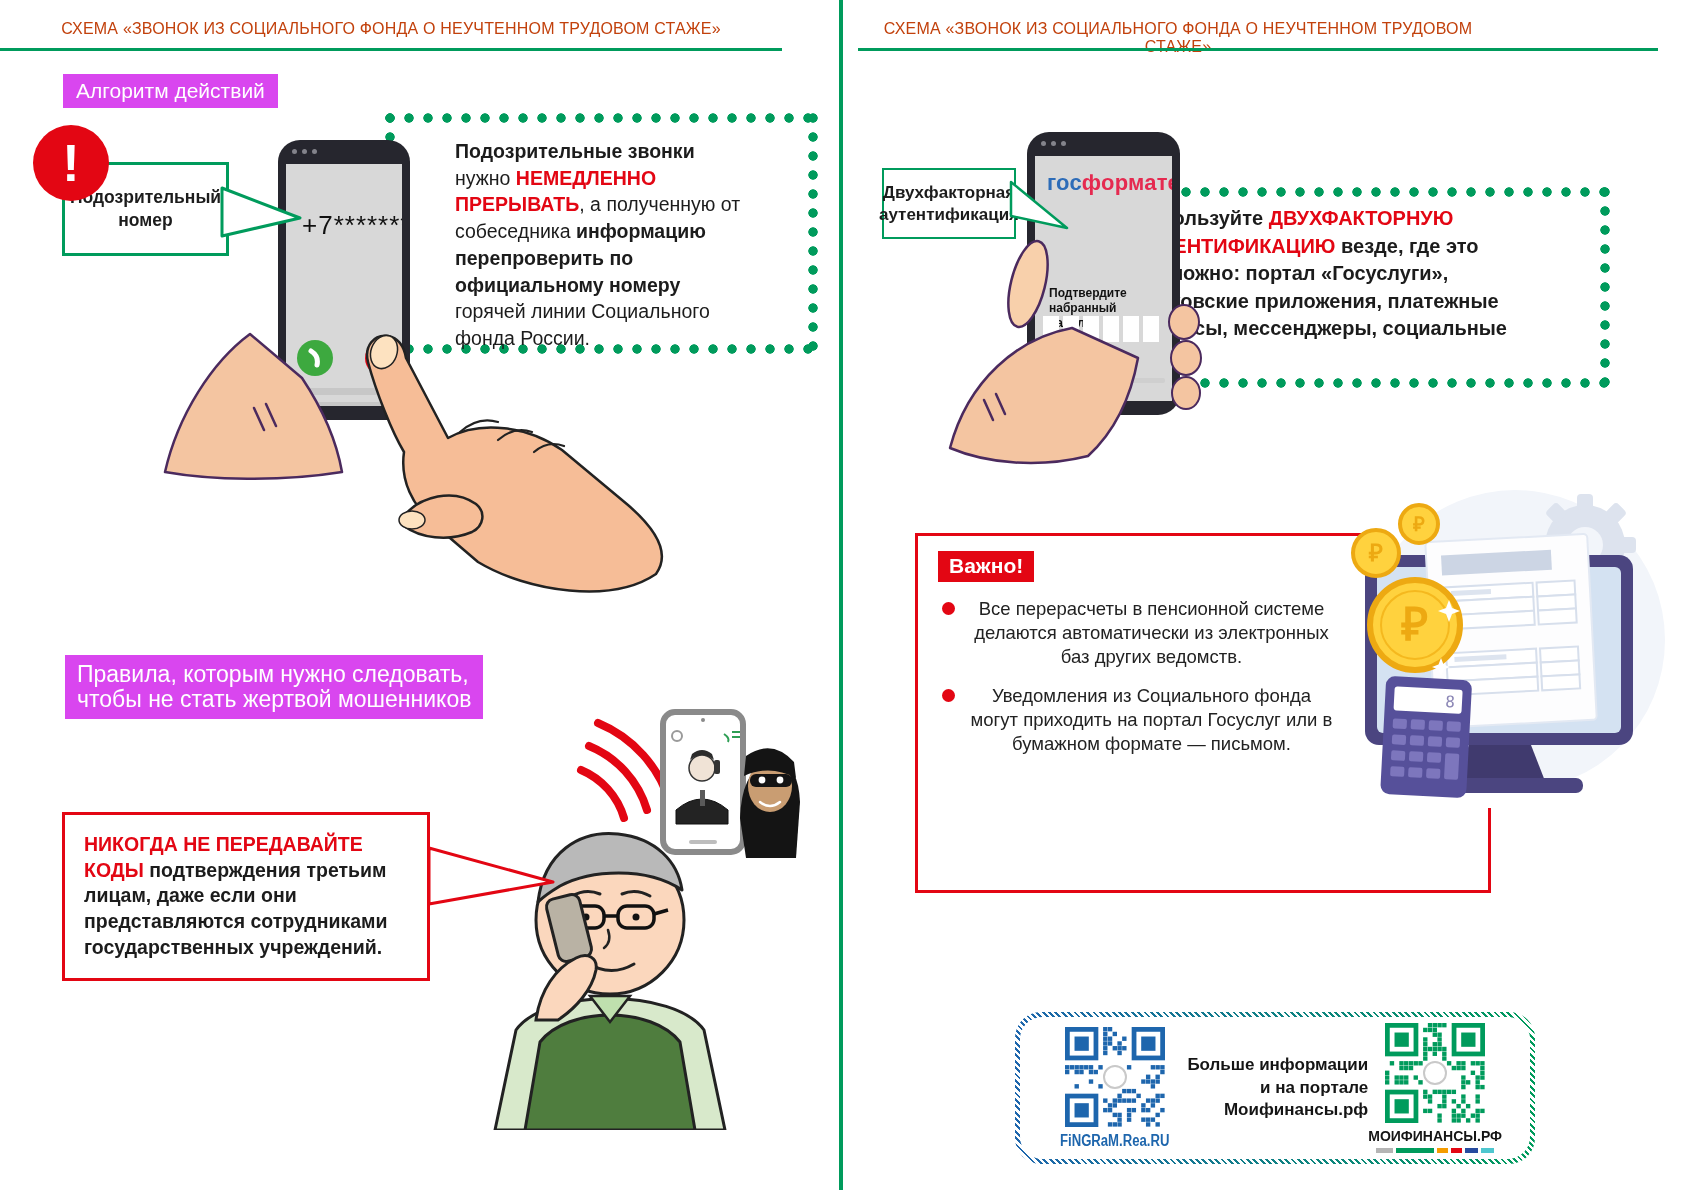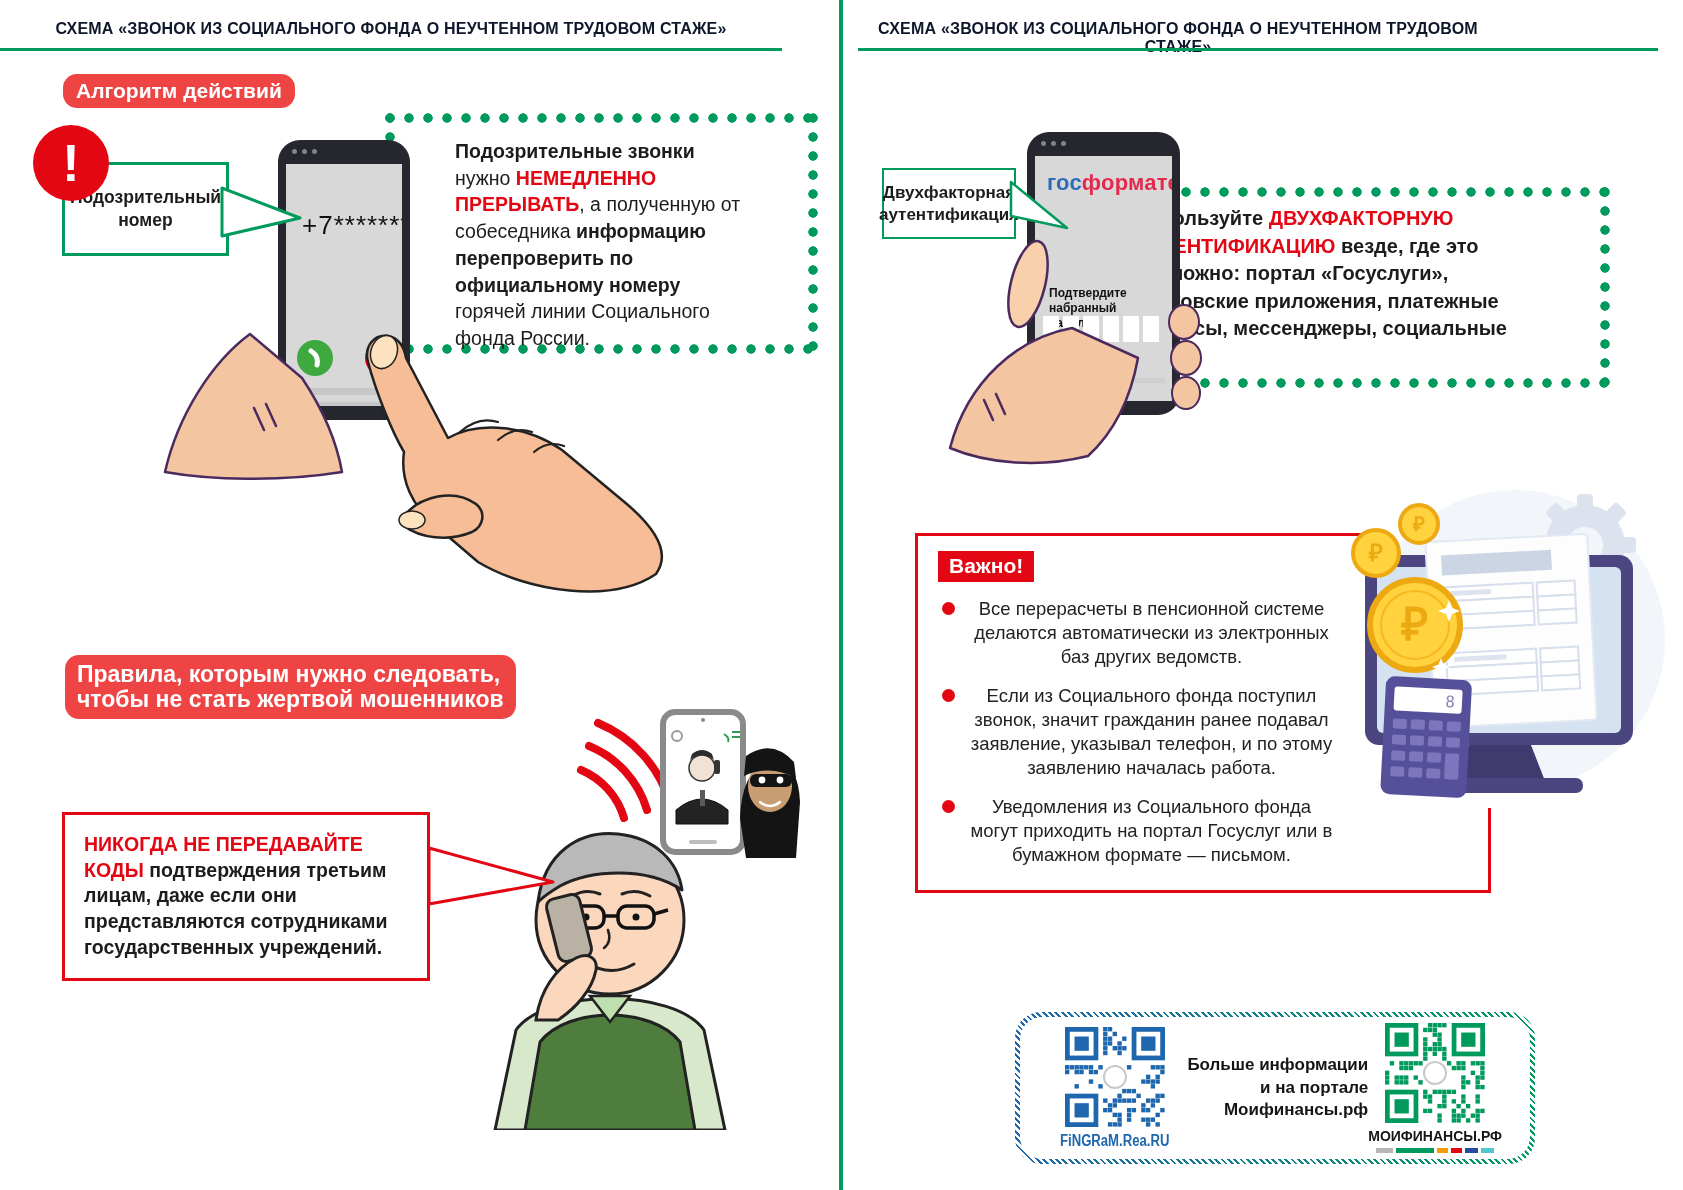--- a/index.html
+++ b/index.html
@@ -1,25 +1,25 @@
 <!DOCTYPE html>
 <html lang="ru"><head>
 <meta charset="utf-8">
 <style>
   html,body{margin:0;padding:0;background:#fff;}
   .page{position:relative;width:1683px;height:1190px;background:#fff;overflow:hidden;
         font-family:"Liberation Sans",sans-serif;color:#1c1c1c;}
   .abs{position:absolute;}
   
-  .panel-header{position:absolute;top:20px;font-weight:700;font-size:16px;color:#0f172a;
+  .panel-header{position:absolute;top:20px;font-weight:400;font-size:16px;color:#c2410c;
                 letter-spacing:.2px;text-align:center;z-index:2;}
   .header-rule{position:absolute;height:3px;background:#009b5c;z-index:2;}
   .divider{position:absolute;left:839px;top:0;width:4px;height:1190px;background:#009b5c;z-index:4;}
   
-  .green-badge{position:absolute;background:#ef4444;color:#fff;font-weight:700;z-index:3;border-radius:14px;}
+  .green-badge{position:absolute;background:#d946ef;color:#fff;font-weight:400;z-index:3;}
   
   .dot-h{position:absolute;height:10px;z-index:1;background-repeat:repeat-x;background-size:19px 10px;
          background-image:radial-gradient(circle at 5px 5px,#009b5c 4.4px,rgba(0,0,0,0) 5px);}
   .dot-v{position:absolute;width:10px;z-index:1;background-repeat:repeat-y;background-size:10px 19px;
          background-image:radial-gradient(circle at 5px 5px,#009b5c 4.4px,rgba(0,0,0,0) 5px);}
   
   .seg-n{font-weight:400;color:#1c1c1c;}
   .seg-b{font-weight:700;color:#1c1c1c;}
   .seg-rb{font-weight:700;color:#e30613;}
   .advice{position:absolute;font-size:19.5px;line-height:1.37;z-index:2;}
@@ -276,24 +276,20 @@
     <path d="M44,170 l9,20 M56,164 l9,20" stroke="#4b2a5e" stroke-width="2.5" stroke-linecap="round" fill="none"></path>
     <ellipse cx="88" cy="54" rx="17" ry="44" fill="#f8d0ab" stroke="#4b2a5e" stroke-width="2.5" transform="rotate(14 88 54)"></ellipse>
   </svg>
 
   <div class="imp-box"></div>
   <div class="imp-label">Важно!</div>
   <div class="imp-bullets">
     <div class="b">
       <span class="dot"></span>
       <span class="t">Все перерасчеты в пенсионной системе делаются автоматически из электронных баз других ведомств.</span>
-    </div>
-    <div class="b">
-      <span class="dot"></span>
-      <span class="t">Если из Социального фонда поступил звонок, значит гражданин ранее подавал заявление, указывал телефон, и по этому заявлению началась работа.</span>
     </div>
     <div class="b">
       <span class="dot"></span>
       <span class="t">Уведомления из Социального фонда могут приходить на портал Госуслуг или в бумажном формате — письмом.</span>
     </div>
   </div>
   <div class="patch" style="left:1363px;top:528px;width:50px;height:13px;"></div>
   <div class="patch" style="left:1484px;top:786px;width:14px;height:22px;"></div>
 
   <svg class="abs" style="left:1345px;top:450px;z-index:3;pointer-events:none;" width="338" height="355" viewBox="0 0 338 355">

